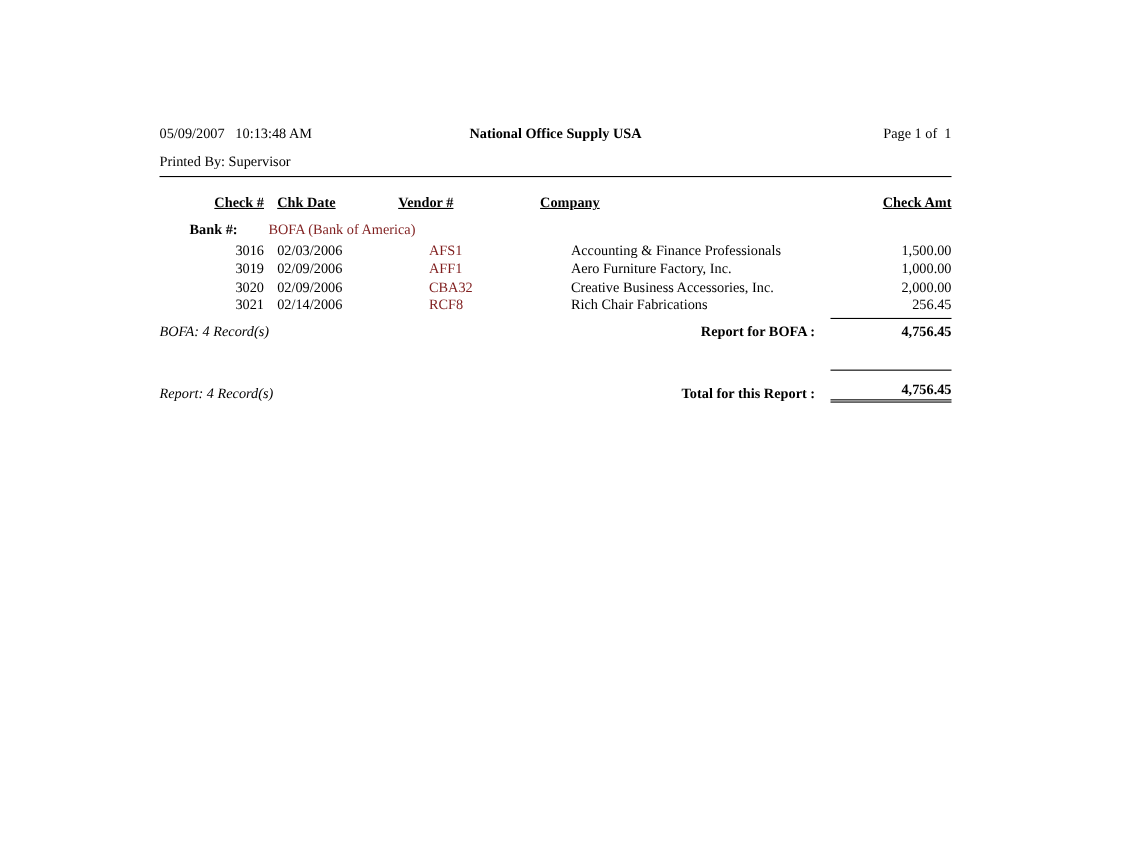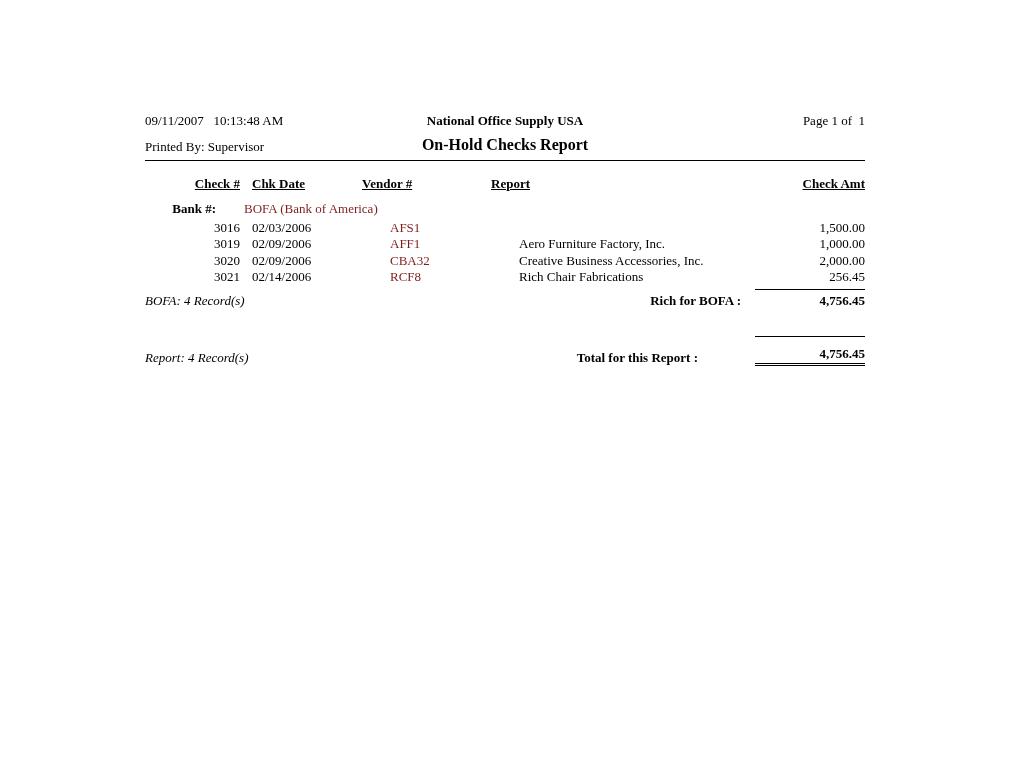--- a/index.html
+++ b/index.html
@@ -56,65 +56,65 @@
 
   
   .total-row { display: flex; align-items: flex-end; }
   .total-row .summary { flex: 0 0 auto; font-style: italic; }
   .total-row .tlabel  { flex: 1; text-align: right; font-weight: bold; padding-right: 14px; }
   .amount-box { flex: 0 0 auto; width: 110px; text-align: right; font-weight: bold; }
 
   .bofa-total { margin-top: 3px; }
   .bofa-total .amount-box { border-top: 1px solid #000; padding-top: 3px; }
 
-  .report-total { margin-top: 27px; gap: 43px; }
+  .report-total { margin-top: 27px; }
   .report-total .amount-box {
     border-top: 1px solid #000;
     border-bottom: 3px double #000;
     padding-top: 9px;
     padding-bottom: 1px;
   }
 </style>
 </head>
 <body>
 
 <div class="report">
 
   <div class="hdr-line1">
-    <span class="left">09/11/2007   10:13:48 AM</span>
+    <span class="left">05/09/2007   10:13:48 AM</span>
     <span class="center">National Office Supply USA</span>
     <span class="right">Page 1 of  1</span>
   </div>
 
   <div class="hdr-line2">
     <span class="left">Printed By: Supervisor</span>
-    <span class="center">On-Hold Checks Report</span>
   </div>
 
   <div class="rule"></div>
 
   <div class="trow colhead">
     <div class="c1"><span>Check #</span></div>
     <div class="c2"><span>Chk Date</span></div>
     <div class="c3"><span>Vendor #</span></div>
-    <div class="c4"><span>Report</span></div>
+    <div class="c4"><span>Company</span></div>
     <div class="c5"><span>Check Amt</span></div>
   </div>
 
   <div class="bank-row">
     <span class="bank-label">Bank #:</span>
     <span class="link">BOFA (Bank of America)</span>
   </div>
 
   <div class="data-rows">
 
     <div class="trow">
       <div class="c1">3016</div>
       <div class="c2">02/03/2006</div>
       <div class="c3 link">AFS1</div>
+      <div class="c4">Accounting &amp; Finance Professionals</div>
       <div class="c5">1,500.00</div>
     </div>
 
     <div class="trow">
       <div class="c1">3019</div>
       <div class="c2">02/09/2006</div>
       <div class="c3 link">AFF1</div>
       <div class="c4">Aero Furniture Factory, Inc.</div>
       <div class="c5">1,000.00</div>
     </div>
@@ -132,21 +132,21 @@
       <div class="c2">02/14/2006</div>
       <div class="c3 link">RCF8</div>
       <div class="c4">Rich Chair Fabrications</div>
       <div class="c5">256.45</div>
     </div>
 
   </div>
 
   <div class="total-row bofa-total">
     <span class="summary">BOFA: 4 Record(s)</span>
-    <span class="tlabel">Rich for BOFA :</span>
+    <span class="tlabel">Report for BOFA :</span>
     <span class="amount-box">4,756.45</span>
   </div>
 
   <div class="total-row report-total">
     <span class="summary">Report: 4 Record(s)</span>
     <span class="tlabel">Total for this Report :</span>
     <span class="amount-box">4,756.45</span>
   </div>
 
 </div>

